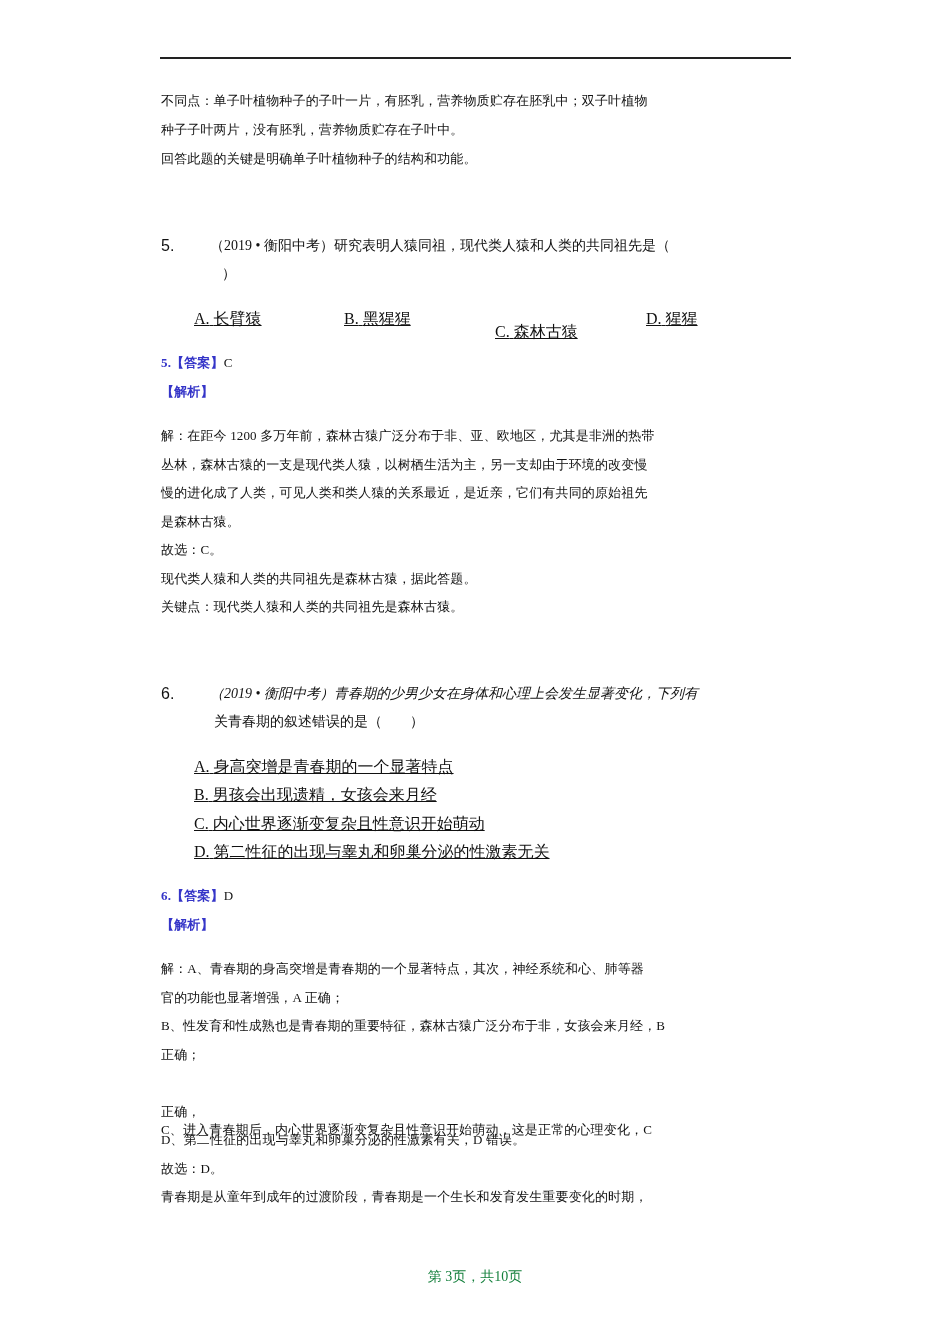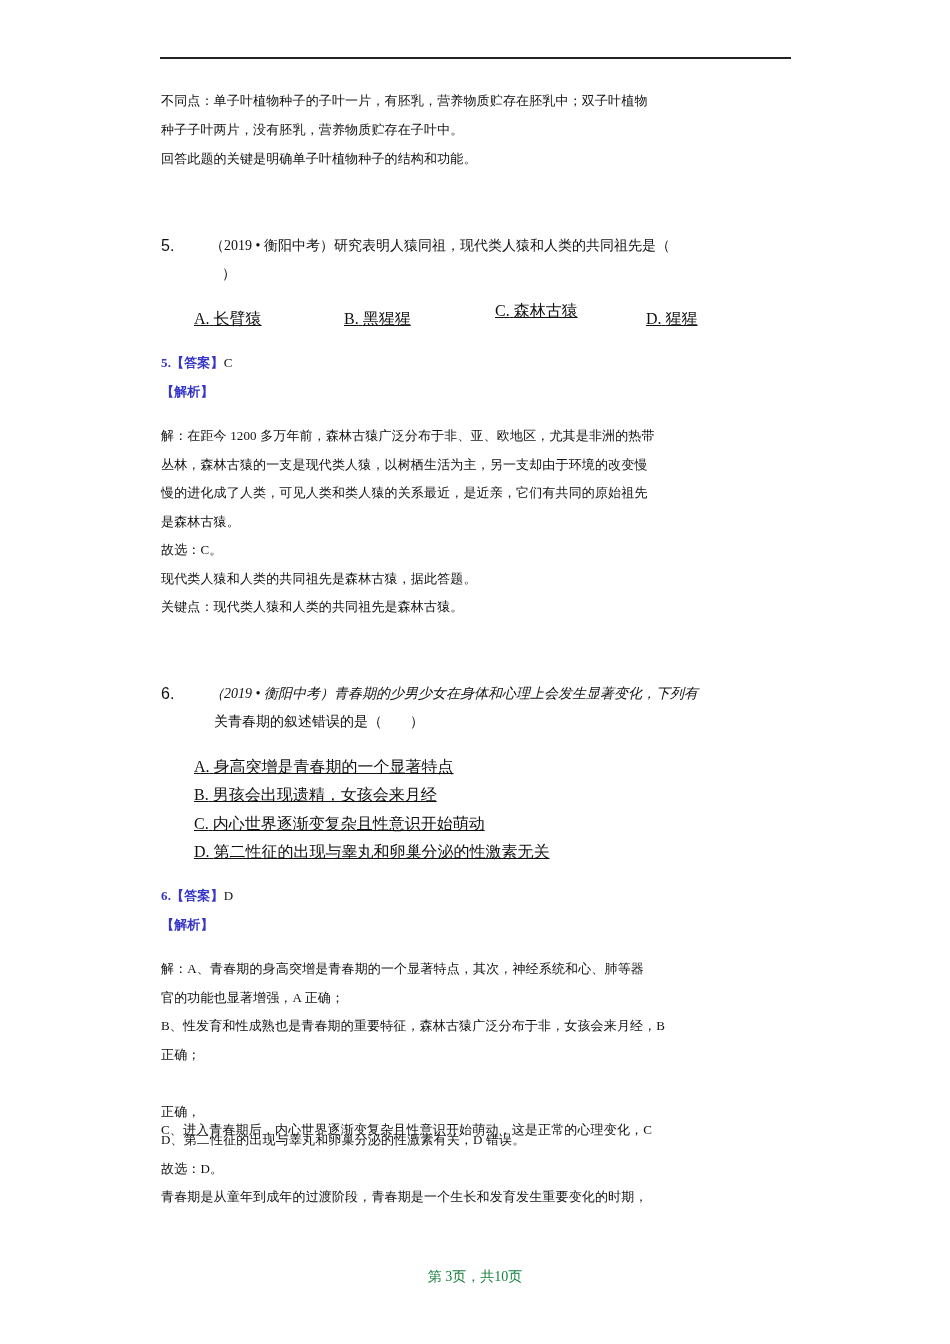--- a/index.html
+++ b/index.html
@@ -91,21 +91,21 @@
     <div class="qtext" style="top:264px; left:202px;">）</div>
 
     <div class="opt" style="top:309px; left:194px;">
       <span>A.</span>
       <span>长臂猿</span>
     </div>
     <div class="opt" style="top:309px; left:344px;">
       <span>B.</span>
       <span>黑猩猩</span>
     </div>
-    <div class="opt" style="top:301px; left:495px;">
+    <div class="opt" style="top:322px; left:495px;">
       <span>C.</span>
       <span>森林古猿</span>
     </div>
     <div class="opt" style="top:309px; left:646px;">
       <span>D.</span>
       <span>猩猩</span>
     </div>
 
     <div class="line" style="top:353px">
       <span class="blue">5.【答案】</span><span class="ans-letter">C</span>

